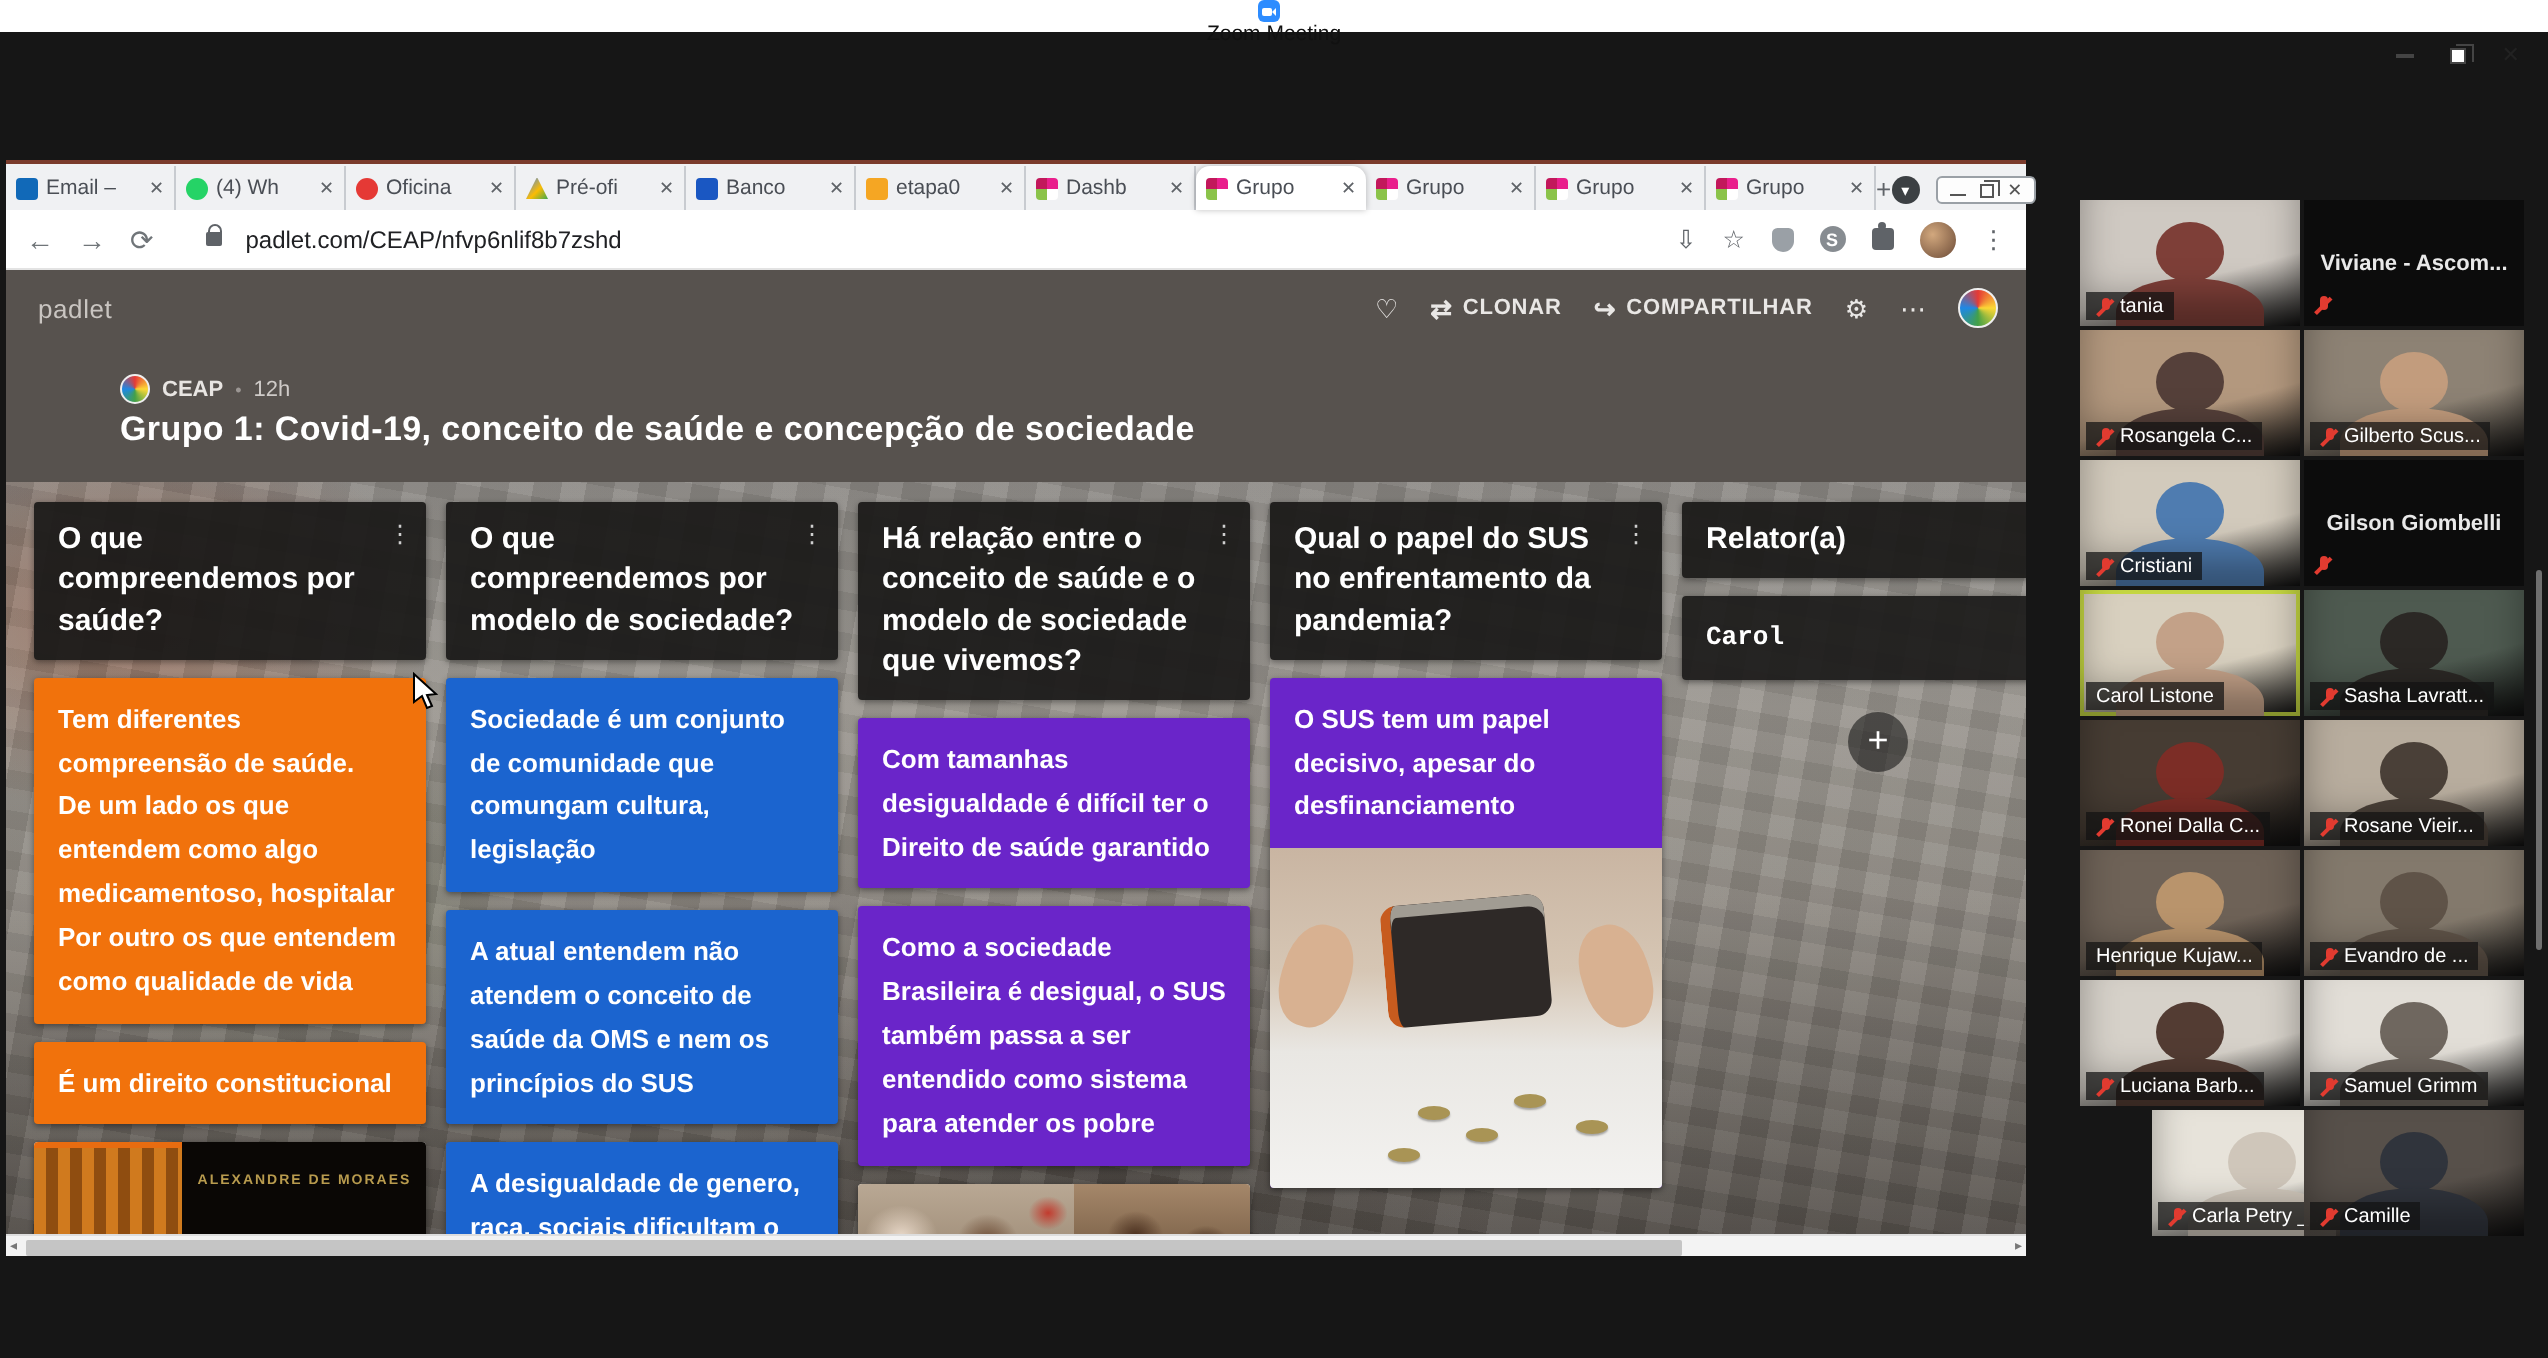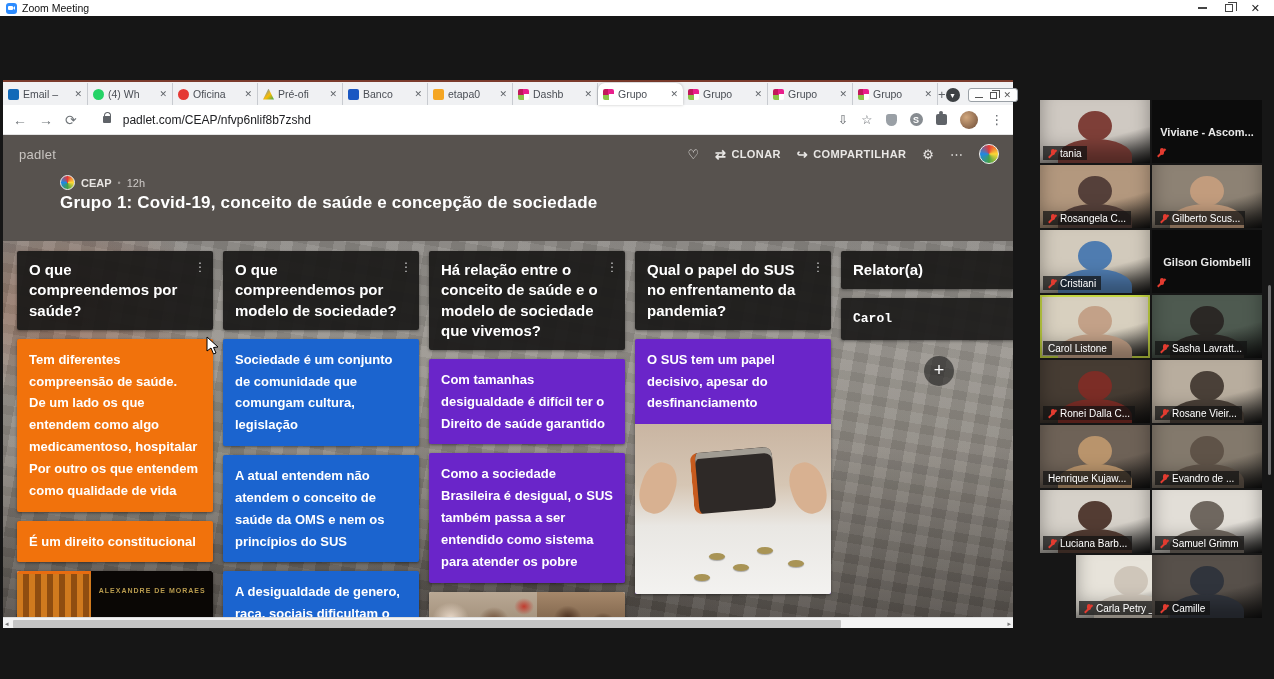--- a/index.html
+++ b/index.html
@@ -2,21 +2,21 @@
 <html><head>
 <meta charset="utf-8">
 <style>
   * { margin:0; padding:0; box-sizing:border-box; }
   html,body { width:1274px; height:679px; overflow:hidden; background:#141414;
     font-family:"Liberation Sans", sans-serif; }
   #screen { position:relative; width:1274px; height:679px; background:#161616; }
 
   
   #titlebar { position:absolute; left:0; top:0; width:1274px; height:16px; background:#ffffff;
-    display:flex; align-items:center; padding:0 6px; font-size:10.5px; color:#111; }
+    display:flex; align-items:center; padding:0 6px; font-size:10.5px; color:#111;flex-direction:column; }
   .zoom-ic { width:11px; height:11px; border-radius:3px; background:#2d8cff; position:relative; margin-right:5px; flex:none;}
   .zoom-ic::before { content:""; position:absolute; left:2px; top:3.5px; width:4.5px; height:4px; background:#fff; border-radius:1px;}
   .zoom-ic::after { content:""; position:absolute; left:7px; top:3.5px; width:0; height:0;
     border-top:2px solid transparent; border-bottom:2px solid transparent; border-right:2.5px solid #fff;}
   #titlebar .win-controls { margin-left:auto; display:flex; gap:18px; align-items:center; padding-right:8px; color:#333;}
   .tb-min { width:9px; height:1.5px; background:#444; }
   .tb-restore { width:8px; height:8px; border:1.2px solid #444; position:relative; background:#fff;}
   .tb-restore::before { content:""; position:absolute; left:2px; top:-3px; width:8px; height:8px; border:1.2px solid #444; border-bottom:none; border-left:none;}
   .tb-close { font-size:11px; line-height:10px; color:#222; }
 
@@ -64,21 +64,21 @@
 
   
   #padlet-page { position:relative; height:482px; background:#57524e; overflow:hidden; }
   .p-topbar { height:32px; display:flex; align-items:center; padding:6px 14px 0 16px; }
   #padlet-logo { color:#c9c5c1; font-size:13px; letter-spacing:.3px; }
   .p-topbar .right { margin-left:auto; display:flex; align-items:center; gap:16px; color:#e9e7e5; font-size:11px; }
   .p-act { display:flex; align-items:center; gap:5px; font-weight:bold; letter-spacing:.4px; }
   .p-ic { font-size:13px; }
   .p-avatar { width:20px; height:20px; border-radius:50%; border:1.5px solid #efefef;
     background:conic-gradient(#e53935,#fdd835,#43a047,#1e88e5,#e53935); }
-  .p-meta { display:flex; align-items:center; gap:6px; margin:8px 0 0 57px; color:#cfcbc8; font-size:11px; }
+  .p-meta { display:flex; align-items:center; gap:6px; margin:20px 0 0 57px; color:#cfcbc8; font-size:11px; }
   .p-meta .mini-avatar { width:15px; height:15px; border-radius:50%;
     background:conic-gradient(#e53935,#fdd835,#43a047,#1e88e5,#e53935); border:1px solid #eee; }
   .p-meta b { color:#e8e5e2; font-weight:bold; }
   .p-meta .dot { color:#9b9693; font-size:9px; }
   #board-title { margin:3px 0 0 57px; color:#ffffff; font-size:17px; font-weight:bold; letter-spacing:.2px; }
 
   
   #board { position:absolute; left:0; right:0; top:94px; bottom:0; overflow:hidden;
     padding:10px 0 0 14px; display:flex; gap:10px; align-items:flex-start;
     background:

